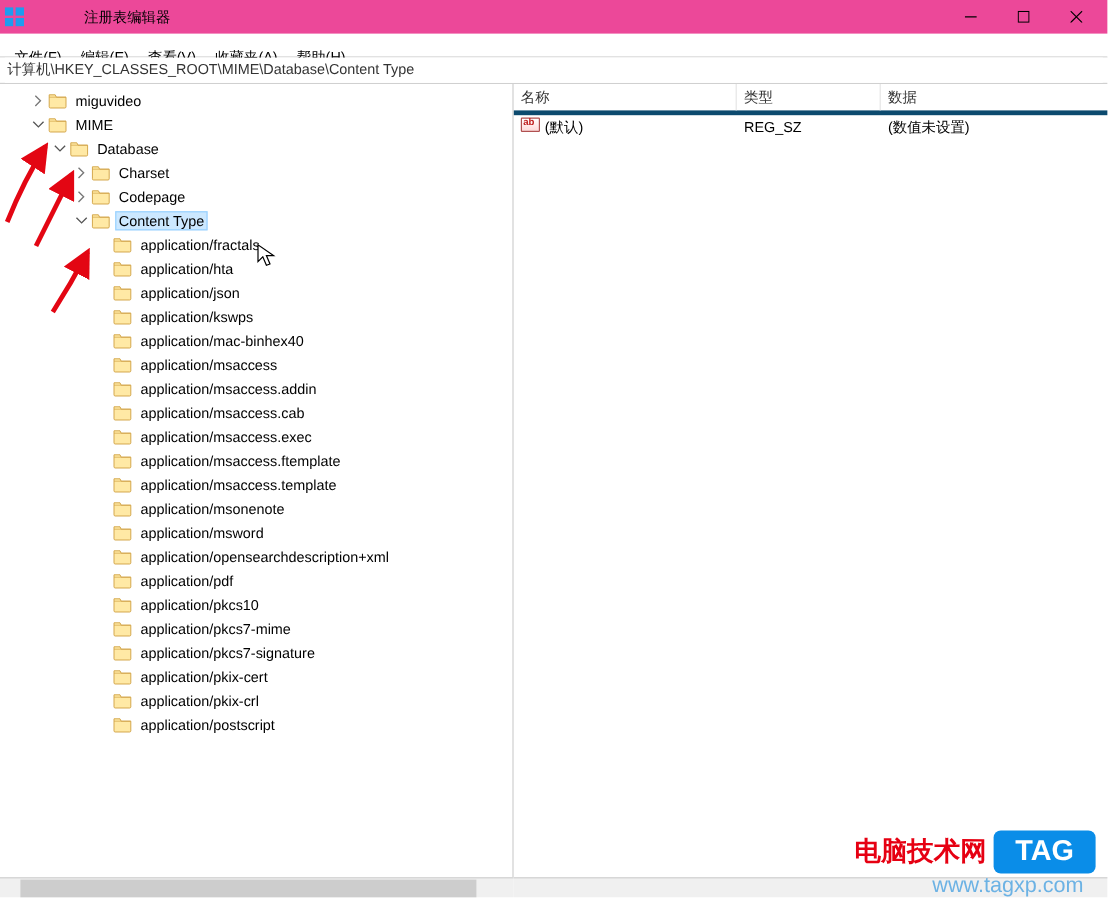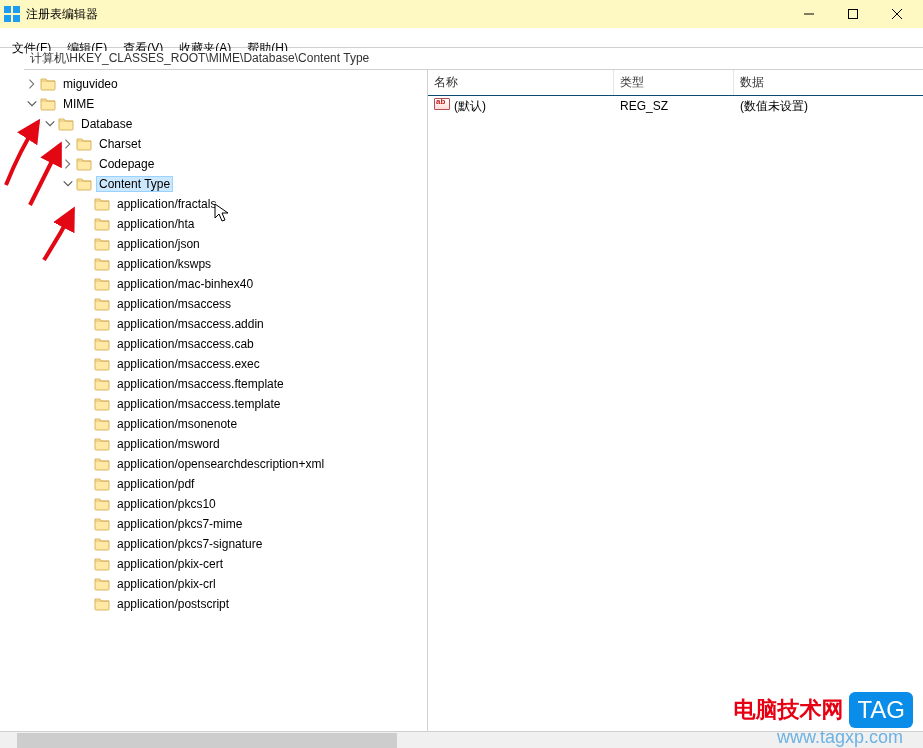--- a/index.html
+++ b/index.html
@@ -1,54 +1,54 @@
 <!DOCTYPE html>
 <html><head>
 <meta charset="utf-8">
 <style>
   * { box-sizing: border-box; }
   body { margin:0; font-family:"Microsoft YaHei","Segoe UI",sans-serif; font-size:12px; color:#000; background:#fff; width:923px; height:748px; overflow:hidden; position:relative; }
   
-  .titlebar { height:28px; display:flex; align-items:center; padding:0 4px; background:#fef9c3; }
+  .titlebar { height:28px; display:flex; align-items:center; padding:0 4px; background:#ec4899;gap:44px; }
   .titlebar .app-icon { width:16px; height:16px; margin-right:6px; }
   .titlebar .title { flex:1; }
   .winbtns { display:flex; }
   .winbtn { width:44px; height:28px; display:flex; align-items:center; justify-content:center; }
   
   .menubar { height:20px; display:flex; align-items:center; padding:0 4px; gap:0; border-bottom:1px solid #d0d0d0; }
   .menubar .menuitem { padding:1px 8px;margin-top:21px; }
   
-  .addressbar { height:22px; border-bottom:1px solid #d0d0d0; display:flex; align-items:center; padding:0 4px; background:#fff;margin-left:24px; }
+  .addressbar { height:22px; border-bottom:1px solid #d0d0d0; display:flex; padding:0 4px; background:#fff; }
   .addressbar input { border:none; outline:none; width:100%; font:inherit; color:#333; }
   
   .main { display:flex; height:calc(748px - 28px - 20px - 22px - 17px); }
   .left { width:428px; border-right:1px solid #d0d0d0; overflow:hidden; position:relative; }
   .tree-scroll { height:100%; overflow:hidden; padding-top:4px; }
   .right { flex:1; display:flex; flex-direction:column; }
-  .cols { height:26px; display:flex; align-items:center; border-bottom:1px solid #0c4a6e; color:#333; }
+  .cols { height:26px; display:flex; align-items:center; border-bottom:4px solid #0c4a6e; color:#333; }
   .col { padding:0 6px; border-right:1px solid #e5e5e5; height:100%; display:flex; align-items:center; }
   .list { flex:1; }
   .row { height:20px; display:flex; align-items:center; }
   .cell { padding:0 6px; }
   .ab-icon { width:16px; height:12px; display:inline-block; border:1px solid #b05050; border-radius:1px; background:linear-gradient(#fff,#ffd9d9); margin-right:4px; position:relative; }
   .ab-icon::after { content:"ab"; font-size:8px; font-weight:bold; color:#c02020; position:absolute; left:1px; top:-2px; }
   
   .tn { display:flex; align-items:center; height:20px; white-space:nowrap; }
   .tn .exp { width:16px; display:flex; justify-content:center; align-items:center; color:#555; }
   .tn .folder { width:16px; height:16px; margin-right:4px; }
   .tn .lbl { padding:0 2px; border:1px solid transparent; }
   .tn.selected .lbl { background:#cce8ff; border:1px solid #99d1ff; }
   .ind { flex:none; }
   
   .hscroll { height:17px; background:#f0f0f0; border-top:1px solid #d0d0d0; position:relative; }
   .hscroll .thumb { position:absolute; height:15px; top:1px; background:#cdcdcd; }
   
   .watermark { position:absolute; right:10px; bottom:20px; display:flex; align-items:center; gap:6px; pointer-events:none; }
   .watermark .txt1 { color:#e60012; font-size:22px; font-weight:bold; }
-  .watermark .tag { padding:4px 8px; background:#0a8de8; color:#fff; font-size:24px; font-weight:normal; border-radius:6px; }
+  .watermark .tag { padding:4px 18px; background:#0a8de8; color:#fff; font-size:24px; font-weight:bold; border-radius:6px; }
   .watermark .url { position:absolute; right:10px; bottom:-2px; color:#6cb2e4; font-size:18px; }
   
   .arrows { position:absolute; left:0; top:70px; pointer-events:none; }
   
   .cursor { position:absolute; left:214px; top:203px; pointer-events:none; }
   
   .split { display:flex; }
   .split .hscroll.left-sb { width:428px; }
   .split .hscroll.right-sb { flex:1; }
 </style>

